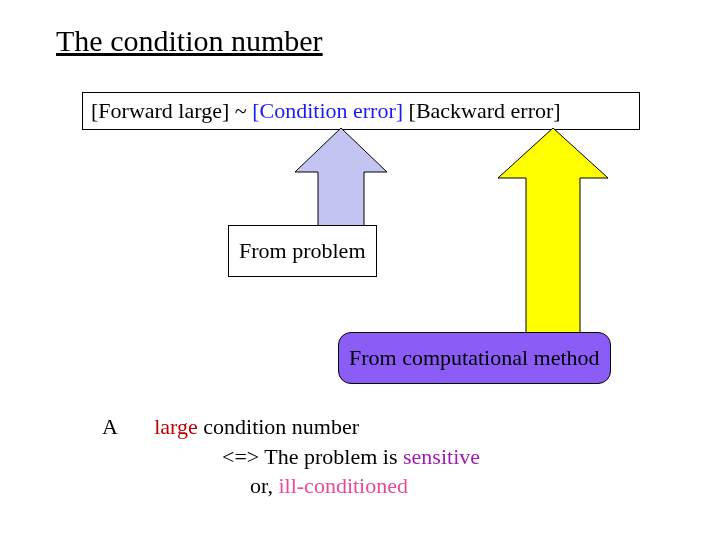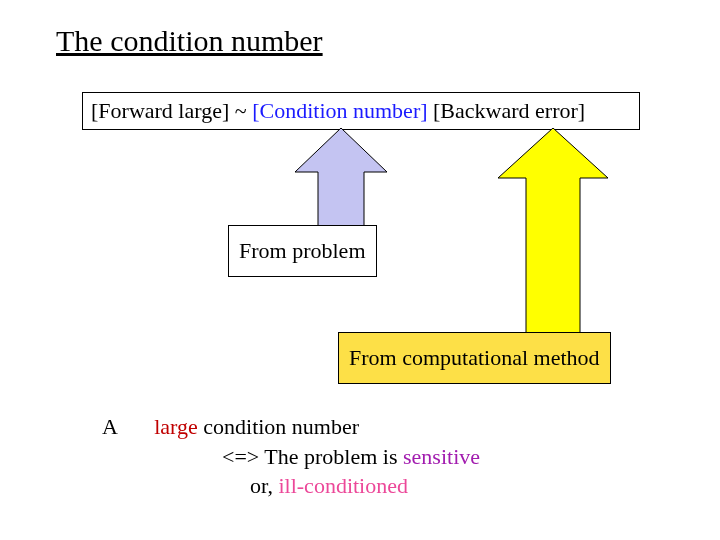--- a/index.html
+++ b/index.html
@@ -42,21 +42,22 @@
   }
   .arrow svg { display: block; }
   .box {
     position: absolute;
     border: 1px solid #000;
     background: #fff;
     padding: 12px 10px;
     white-space: nowrap;
   }
   .box.yellow {
-    background: #fde047;
+    background: #8b5cf6;
+    border-radius: 13px;
   }
   .concl {
     position: absolute;
     left: 102px;
     top: 412px;
     line-height: 1.35;
   }
   .concl .large { color: #c00000; margin-left: 32px; }
   .concl .sens  { color: #a21caf; }
   .concl .ill   { color: #ec4899; margin-top: 22px; }
@@ -64,21 +65,21 @@
   .concl .l3 { padding-left: 148px; display: block; }
 </style>
 </head>
 <body>
 
 <div class="stage">
 
   <div class="title">The condition number</div>
 
   <div class="equation">
-    <span>[Forward large]</span><span> ~ </span><span class="cond">[Condition number]</span><span> </span><span>[Backward error]</span>
+    <span>[Forward large]</span><span> ~ </span><span class="cond">[Condition error]</span><span> </span><span>[Backward error]</span>
   </div>
 
   <div class="arrow" style="left:295px; top:128px;">
     <svg width="92" height="100" viewBox="0 0 92 100">
       <polygon points="46,0 92,44 69,44 69,100 23,100 23,44 0,44" stroke="#000" stroke-width="1" fill="#c4c4f2"></polygon>
     </svg>
   </div>
 
   <div class="arrow" style="left:498px; top:128px;">
     <svg width="110" height="206" viewBox="0 0 110 206">

